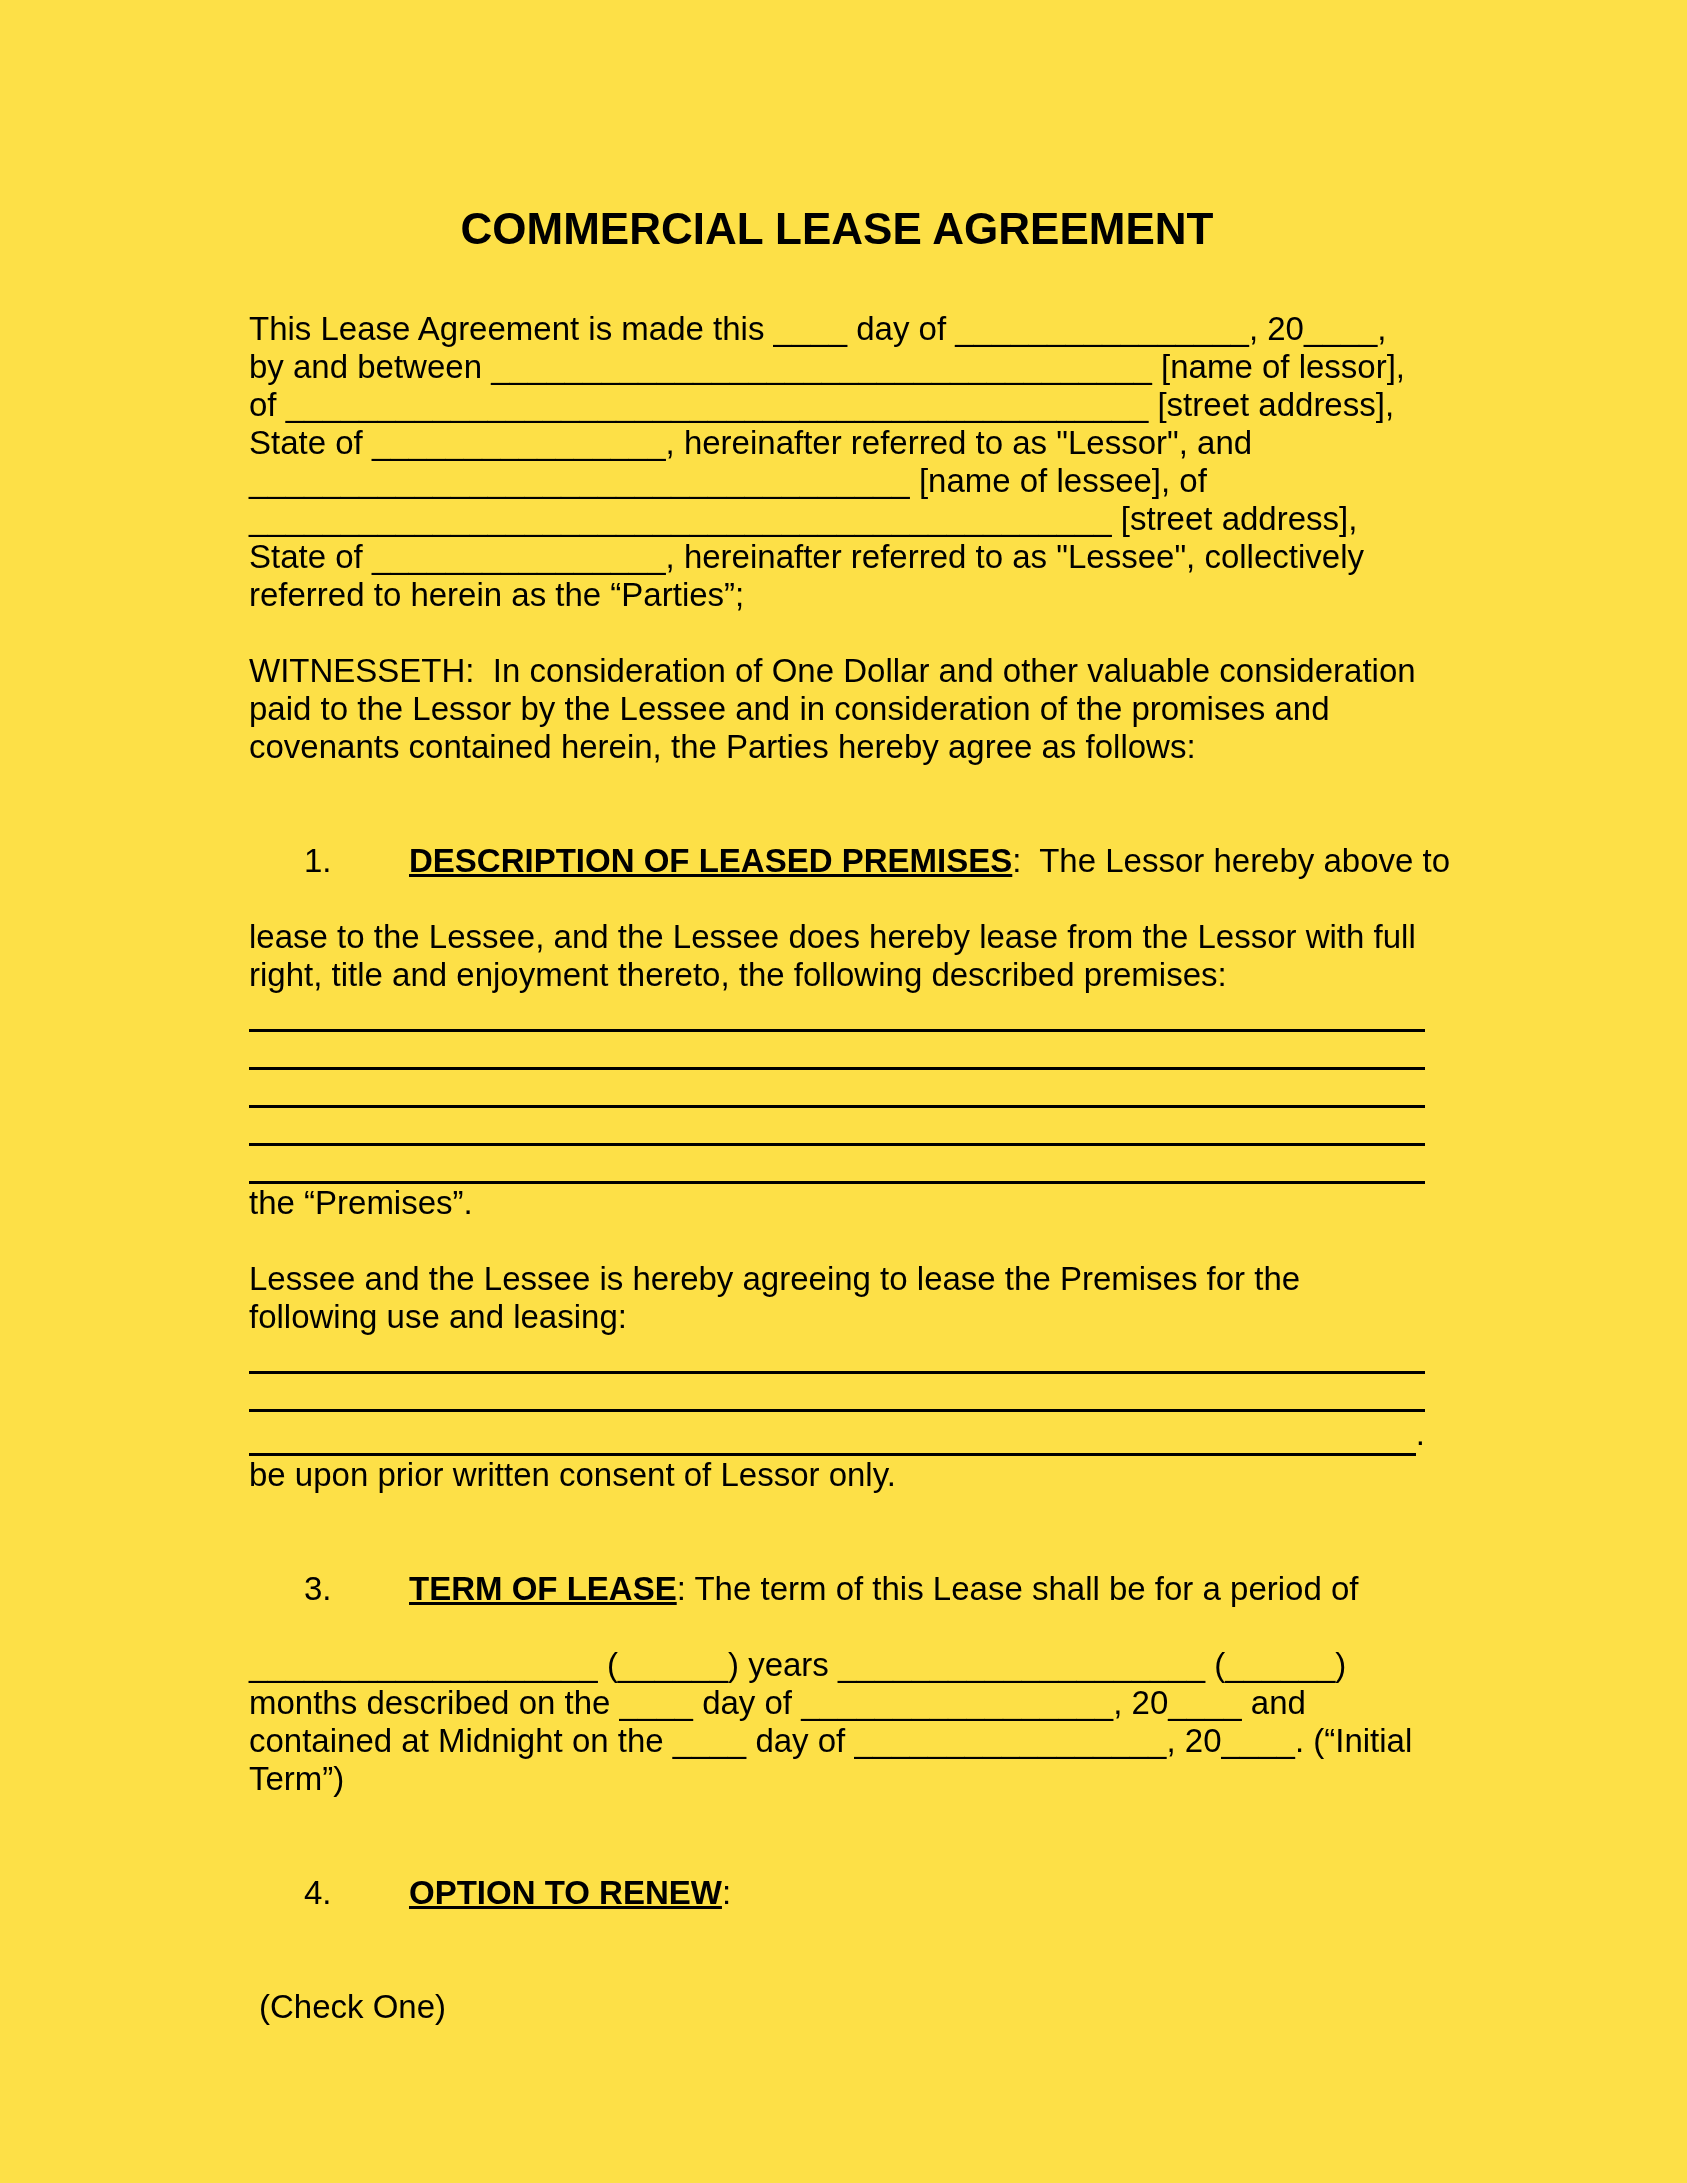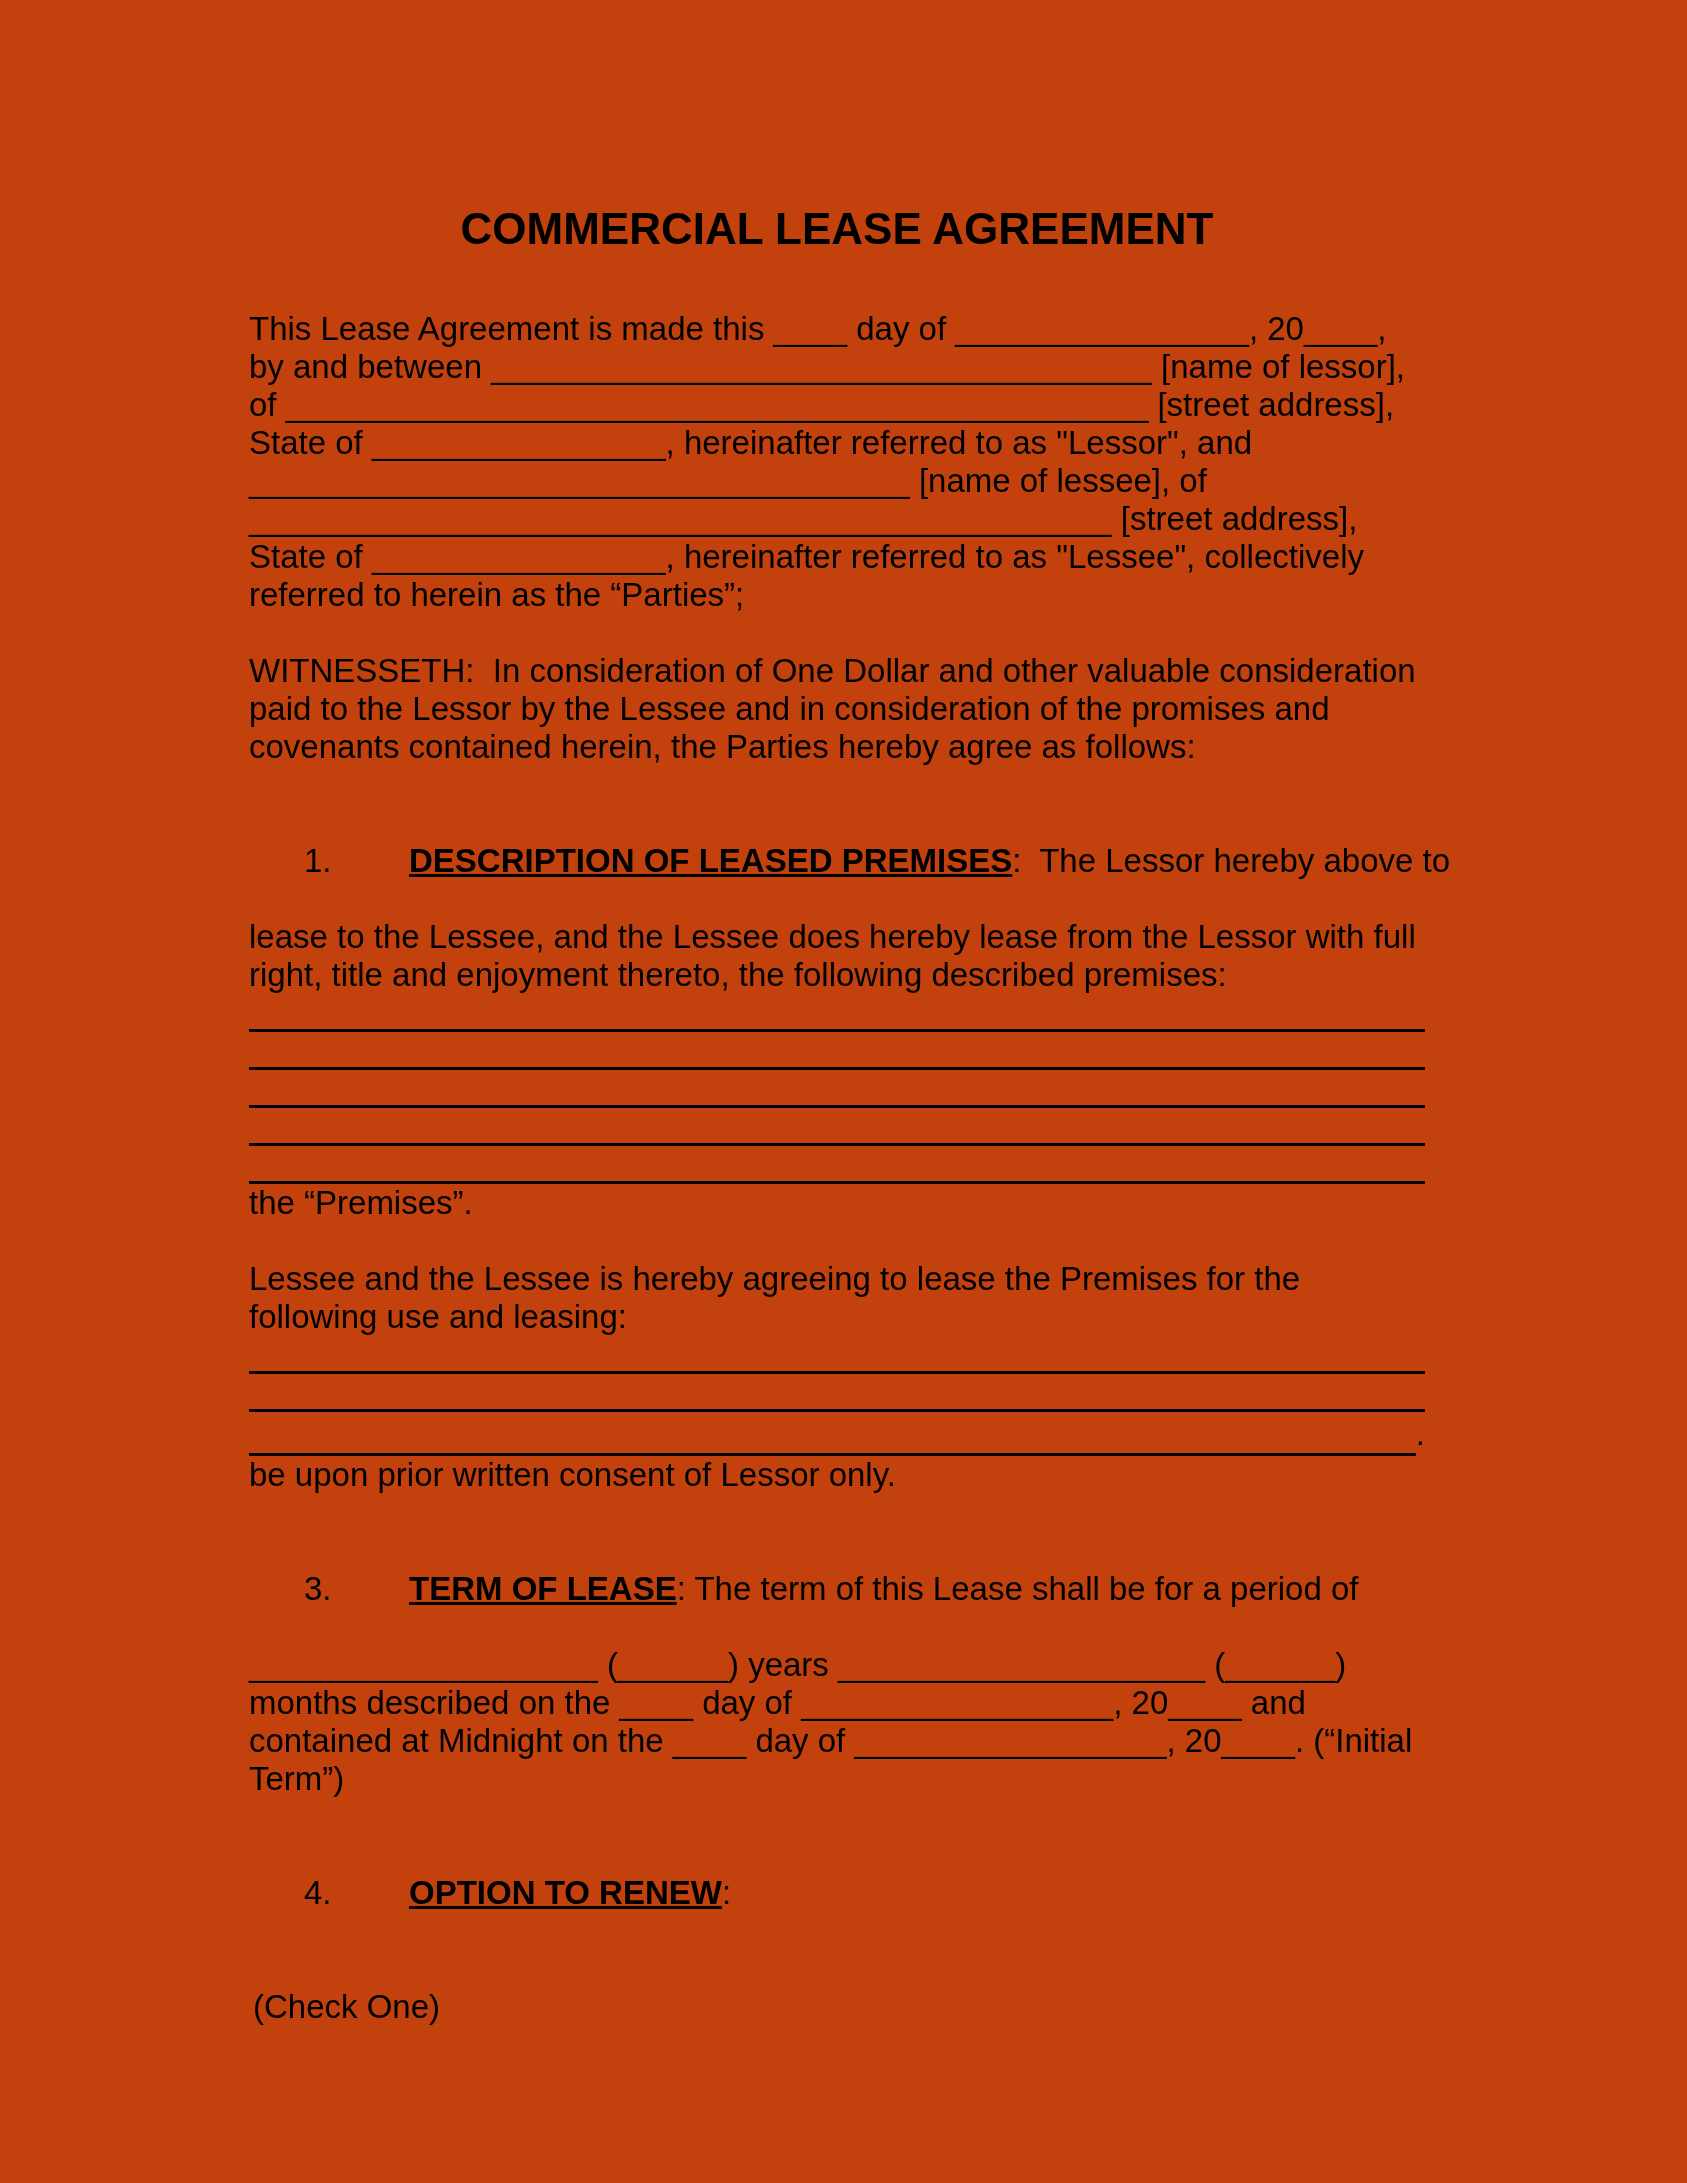--- a/index.html
+++ b/index.html
@@ -2,35 +2,35 @@
 <html style="font-size:14px"><head>
 <meta charset="utf-8">
 <style>
   html, body { margin: 0; padding: 0; background: #ffffff; }
   body { width: 1687px; height: 2184px; overflow: hidden; }
   .page {
     box-sizing: border-box;
     width: 1687px;
     height: 2184px;
     padding: 203px 262px 0 249px;
-    background: #c2410c;
+    background: #fde047;
     color: #000000;
     font-family: "Liberation Sans", "DejaVu Sans", sans-serif;
     font-size: 33px;
     line-height: 38px;
   }
   .title {
     font-size: 44px;
     line-height: 51px;
     font-weight: bold;
     text-align: center;
     margin: 0 0 56px 0;
   }
   .block { margin: 0 0 38px 0; }
-  .block-tight { margin: 4px; }
+  .block-tight { margin: 10px; }
   .line { white-space: pre; }
   .num { display: inline-block; width: 105px; }
   .bold { font-weight: bold; text-decoration: underline; }
   .rule {
     height: 35px;
     border-bottom: 3.5px solid #000000;
   }
   .rule-row { display: flex; align-items: flex-end; }
   .rule-row .rule { flex: 1; }
   .rule-period { white-space: pre; line-height: 44px; }

